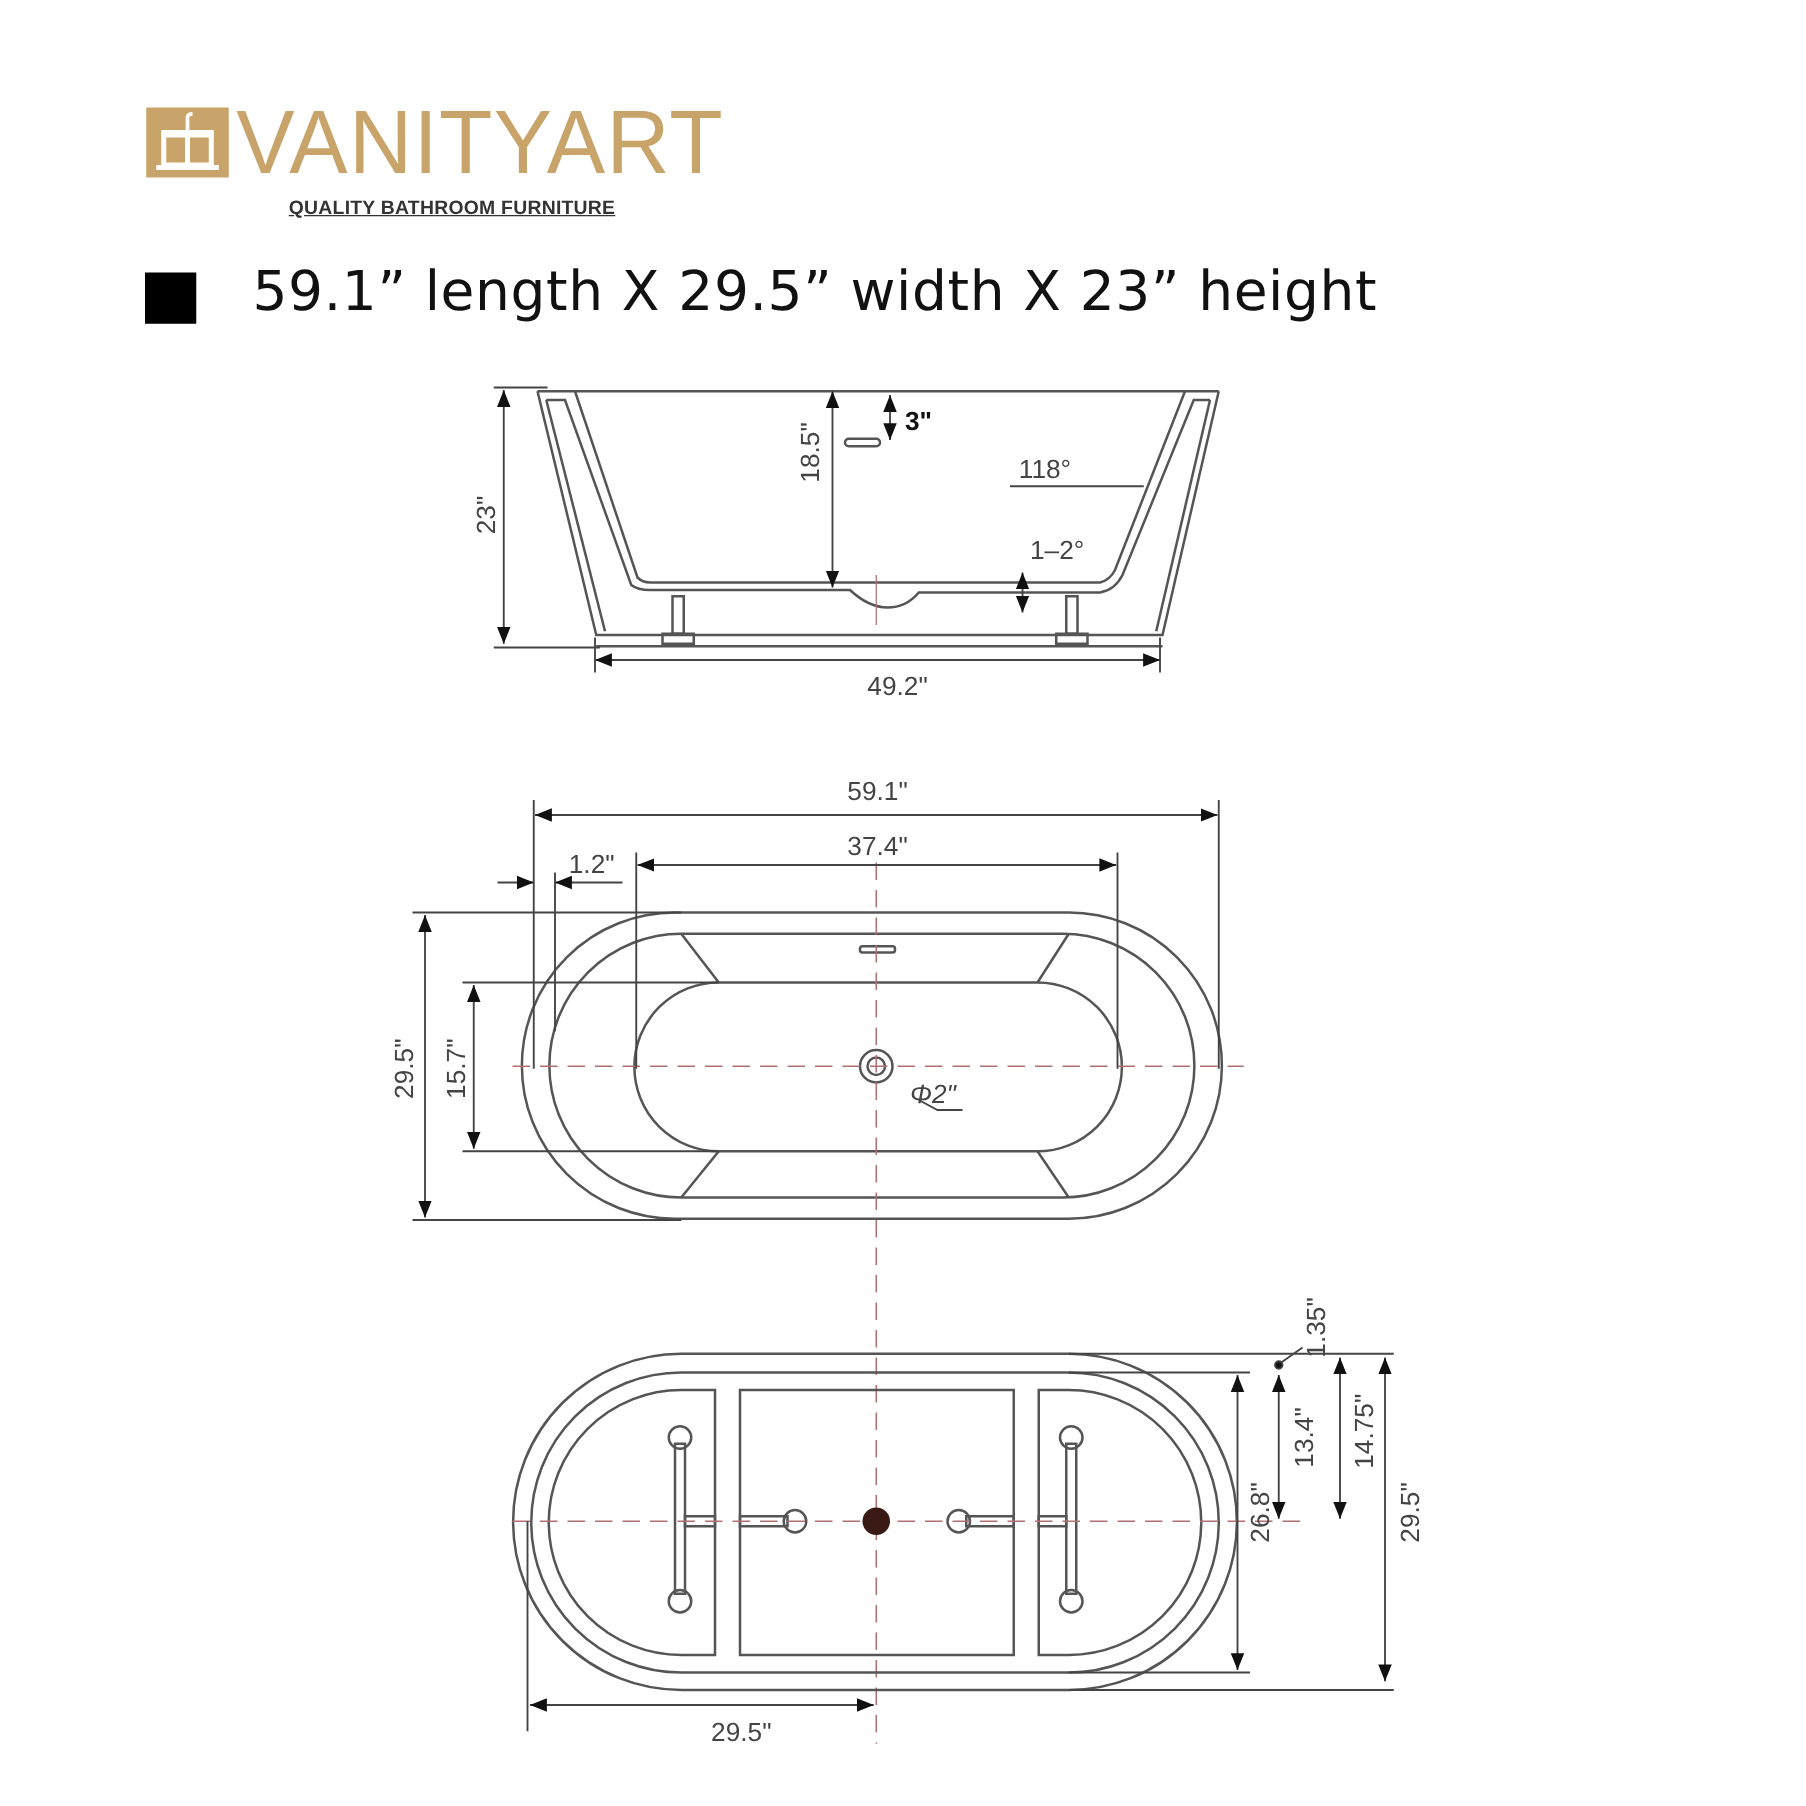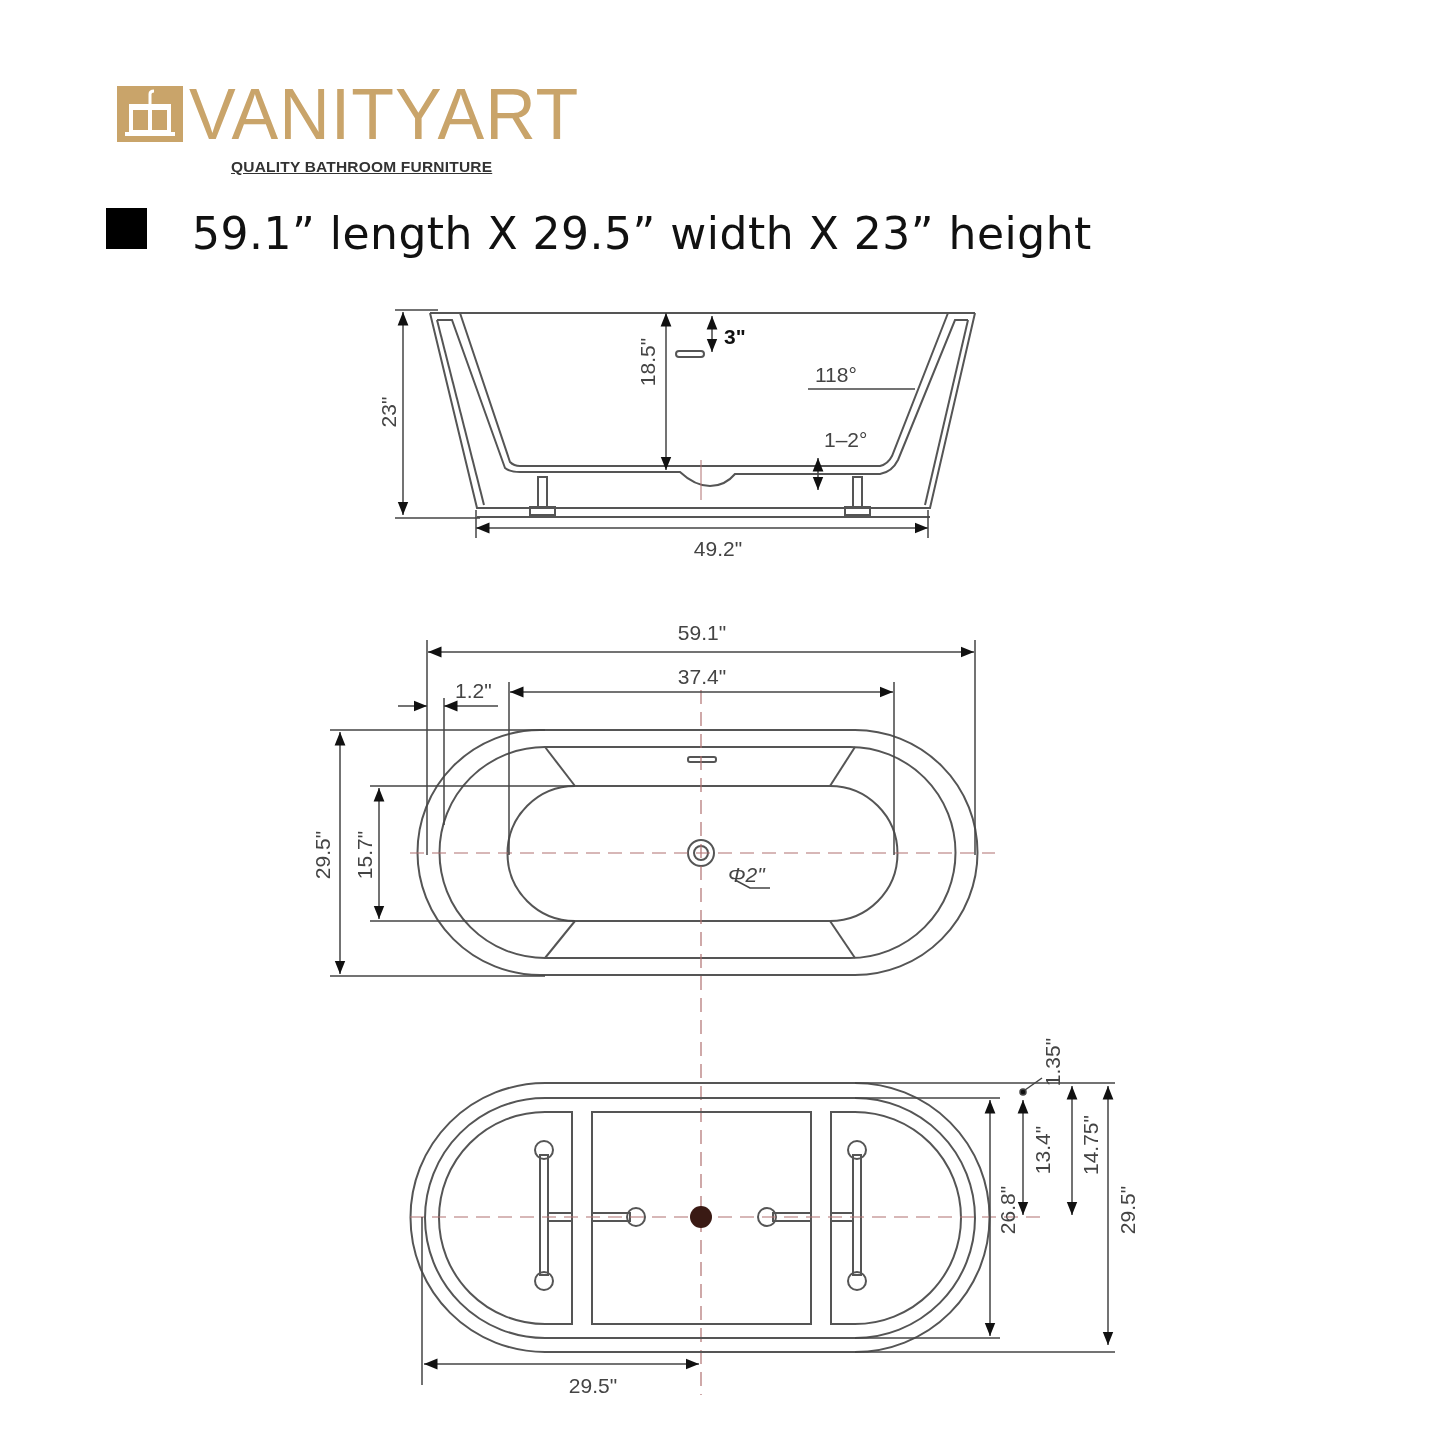--- a/index.html
+++ b/index.html
@@ -1,21 +1,21 @@
 <!DOCTYPE html>
 <html><head>
 <meta charset="utf-8">
 <style>
   html,body{margin:0;padding:0;background:#ffffff;}
   body{width:1445px;height:1445px;position:relative;overflow:hidden;font-family:"Liberation Sans",sans-serif;}
   .logo{position:absolute;left:117px;top:86px;height:56px;display:flex;align-items:center;}
   .logo-mark{width:66px;height:56px;background:#c9a46a;position:relative;}
   .logo-word{font-family:"Liberation Sans",sans-serif;font-size:70px;line-height:56px;color:#c9a46a;letter-spacing:1px;margin-left:6px;font-weight:normal;transform:scaleY(1.03);}
   .tagline{position:absolute;left:231px;top:158px;font-size:15.5px;color:#333;font-weight:bold;letter-spacing:0.2px;text-decoration:underline;}
-  .spec{position:absolute;left:106px;top:208px;display:flex;align-items:flex-start;}
+  .spec{position:absolute;left:116px;top:208px;display:flex;align-items:flex-end;}
   .spec-square{width:41px;height:41px;background:#000;}
   .spec-text{margin-left:45px;font-family:"DejaVu Sans",sans-serif;font-size:44px;color:#111;font-weight:normal;letter-spacing:0.5px;}
   svg.drawing{position:absolute;left:0;top:0;}
   .dim{font-family:"Liberation Sans",sans-serif;font-size:21px;fill:#444;}
 </style>
 </head>
 <body>
 
 <div class="logo">
   <div class="logo-mark">

